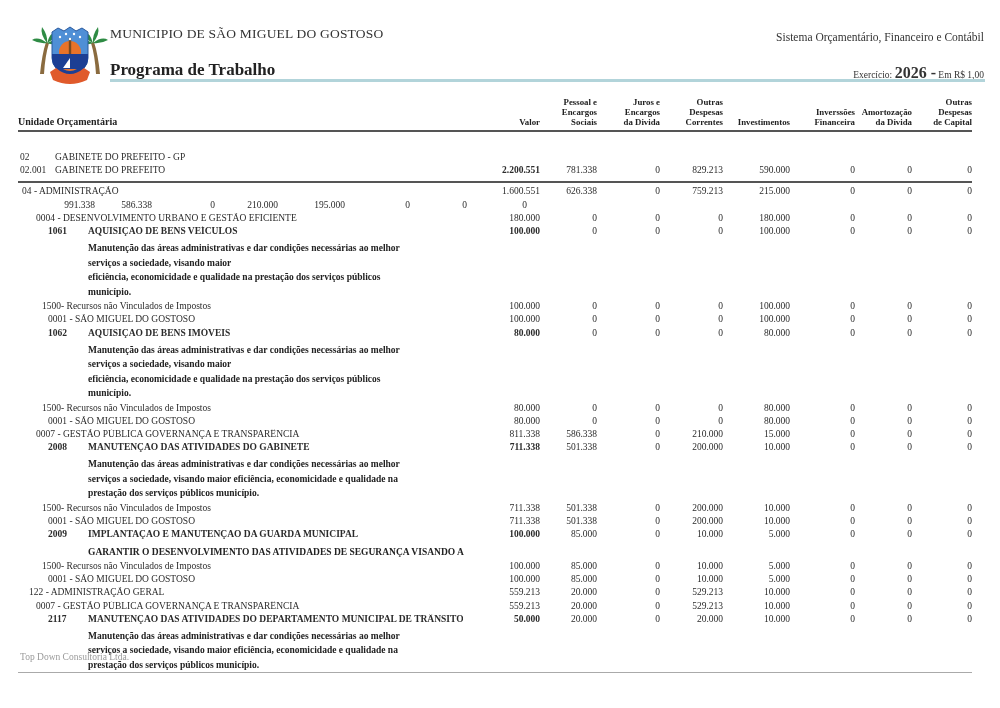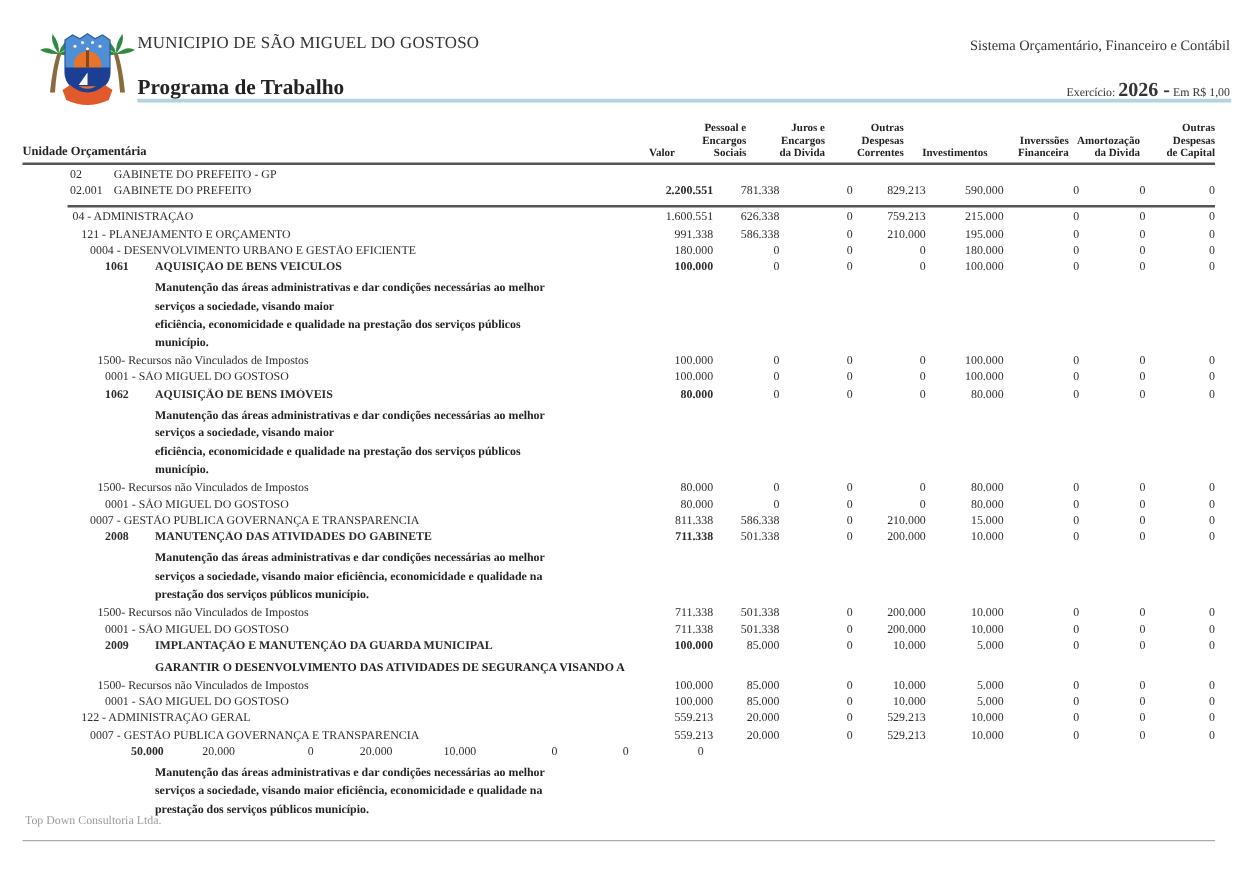--- a/index.html
+++ b/index.html
@@ -34,21 +34,21 @@
   .th-num { font-size:8.8px; font-weight:bold; text-align:right; line-height:10px; white-space:pre-line; color:#222; }
   .num.v0,.th-num.v0 { width:77px;text-align:right; }
   .num.v1,.th-num.v1 { width:57px; }
   .num.v2,.th-num.v2 { width:63px; }
   .num.v3,.th-num.v3 { width:63px; }
   .num.v4,.th-num.v4 { width:67px; }
   .num.v5,.th-num.v5 { width:65px; }
   .num.v6,.th-num.v6 { width:57px; }
   .num.v7,.th-num.v7 { width:60px; }
 
-  .tbody { padding-top:3px;margin-left:36px; }
+  .tbody { padding-top:20px; }
   .row { display:flex; align-items:baseline; height:13.2px; font-size:9.5px; }
   .num { text-align:right; font-size:9.5px; }
   .cell-label { flex:0 0 445px; display:flex; white-space:nowrap; overflow:hidden; }
 
   .cell-label.unit, .cell-label.unit-total { padding-left:2px; }
   .cell-label.unit .code, .cell-label.unit-total .code { width:35px; flex:none; }
   .cell-label.level1 { padding-left:4px; }
   .cell-label.level2 { padding-left:11px; }
   .cell-label.level3 { padding-left:18px; }
   .cell-label.fonte  { padding-left:24px; }
@@ -186,23 +186,20 @@
           <div class="num v0">1.600.551</div>
           <div class="num v1">626.338</div>
           <div class="num v2">0</div>
           <div class="num v3">759.213</div>
           <div class="num v4">215.000</div>
           <div class="num v5">0</div>
           <div class="num v6">0</div>
           <div class="num v7">0</div>
         </div>
         <div class="row level2">
-          <div class="cell-label level2">
-            <span>121 - PLANEJAMENTO E ORÇAMENTO</span>
-          </div>
           <div class="num v0">991.338</div>
           <div class="num v1">586.338</div>
           <div class="num v2">0</div>
           <div class="num v3">210.000</div>
           <div class="num v4">195.000</div>
           <div class="num v5">0</div>
           <div class="num v6">0</div>
           <div class="num v7">0</div>
         </div>
         <div class="row level3">
@@ -431,20 +428,24 @@
           <div class="num v0">559.213</div>
           <div class="num v1">20.000</div>
           <div class="num v2">0</div>
           <div class="num v3">529.213</div>
           <div class="num v4">10.000</div>
           <div class="num v5">0</div>
           <div class="num v6">0</div>
           <div class="num v7">0</div>
         </div>
         <div class="row action">
+          <div class="cell-label action">
+            <span class="code">2117</span>
+            <span>MANUTENÇÃO DAS ATIVIDADES DO DEPARTAMENTO MUNICIPAL DE TRÂNSITO</span>
+          </div>
           <div class="num v0">50.000</div>
           <div class="num v1">20.000</div>
           <div class="num v2">0</div>
           <div class="num v3">20.000</div>
           <div class="num v4">10.000</div>
           <div class="num v5">0</div>
           <div class="num v6">0</div>
           <div class="num v7">0</div>
         </div>
         <div class="desc">

